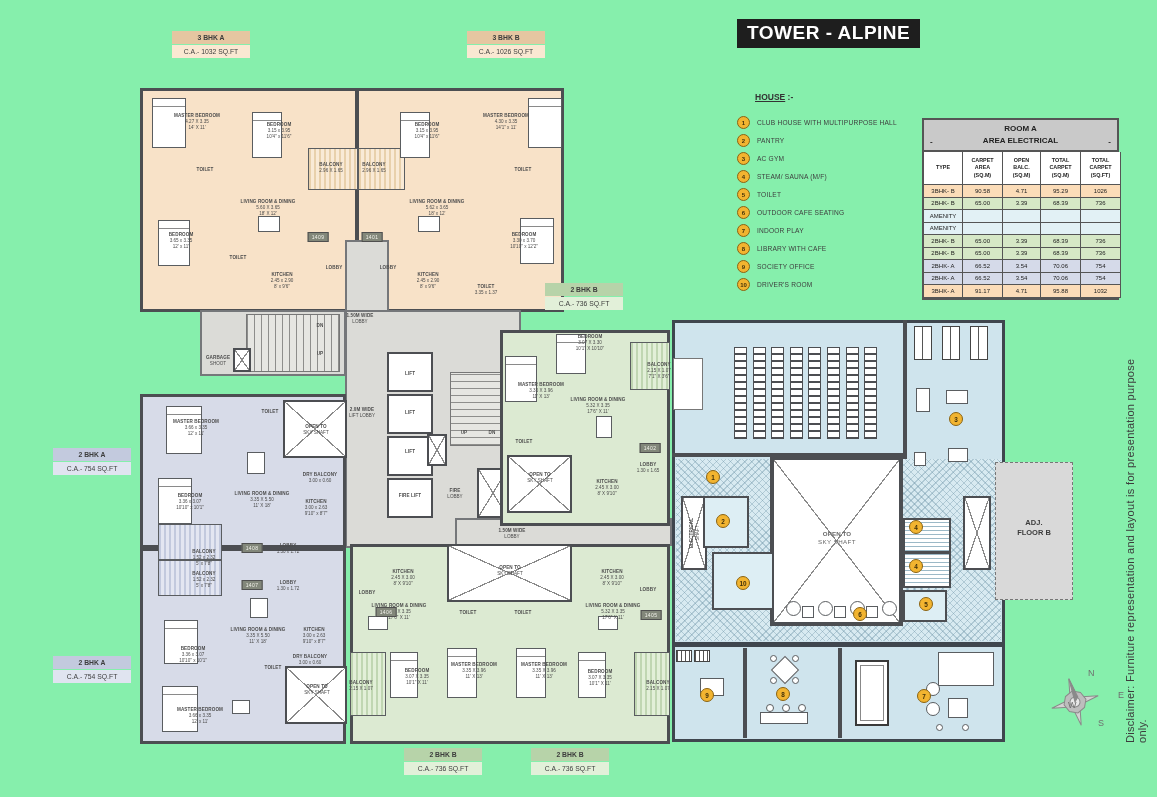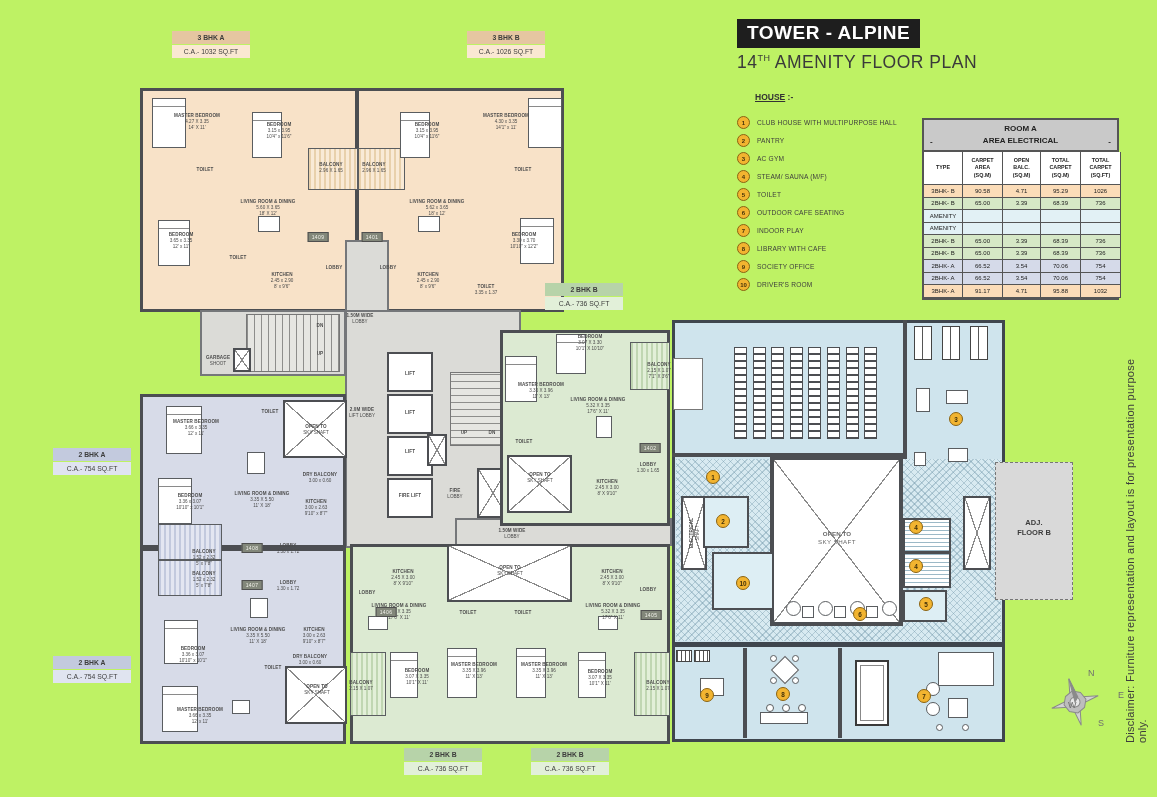--- a/index.html
+++ b/index.html
@@ -1,16 +1,16 @@
 <!DOCTYPE html>
 <html><head>
 <meta charset="utf-8">
 <style>
   html,body{margin:0;padding:0;background:#fff;}
-  #page{position:relative;width:1157px;height:797px;background:#bef264;overflow:hidden;
+  #page{position:relative;width:1157px;height:797px;background:#86efac;overflow:hidden;
         font-family:"Liberation Sans","DejaVu Sans",sans-serif;color:#333;}
   .abs{position:absolute;box-sizing:border-box;}
   
   #tower-title{left:737px;top:19px;background:#1e1e1e;color:#fff;font-size:19px;font-weight:bold;
                padding:3px 10px 4px;letter-spacing:.5px;}
   #floor-title{left:737px;top:52px;font-size:17.5px;color:#3a3a3a;letter-spacing:.5px;}
   #floor-title sup{font-size:9px;}
   
   #legend{left:737px;top:92px;width:200px;}
   #legend-title{font-size:8.5px;font-weight:bold;color:#333;margin-left:18px;}
@@ -90,21 +90,20 @@
               font-size:11px;color:#3c3c3c;letter-spacing:.3px;}
   #compass{left:1030px;top:652px;width:90px;height:90px;}
   .cp-l{position:absolute;font-size:9px;color:#6f6f6f;}
 </style>
 </head>
 <body>
 
 <div id="page">
 
   <div class="abs" id="tower-title">TOWER - ALPINE</div>
-  <div class="abs" id="floor-title"><span>14</span><sup>TH</sup><span> AMENITY FLOOR PLAN</span></div>
 
   <div class="abs" id="legend">
     <div id="legend-title"><span class="u">HOUSE</span><span> :-</span></div>
   <div class="lg-row" style="top: 24px;">
         <span class="lg-dot">1</span>
         <span class="lg-txt">CLUB HOUSE WITH MULTIPURPOSE HALL</span>
       </div>
       <div class="lg-row" style="top: 42px;">
         <span class="lg-dot">2</span>
         <span class="lg-txt">PANTRY</span>

